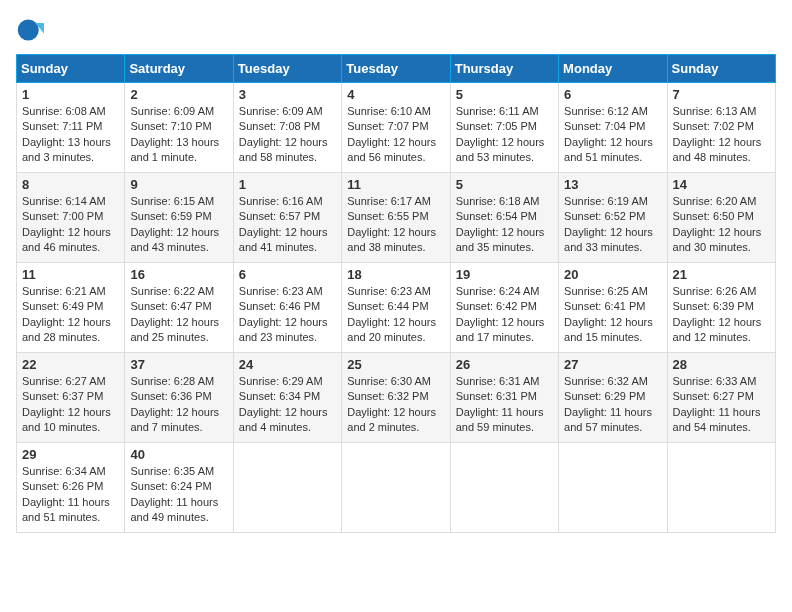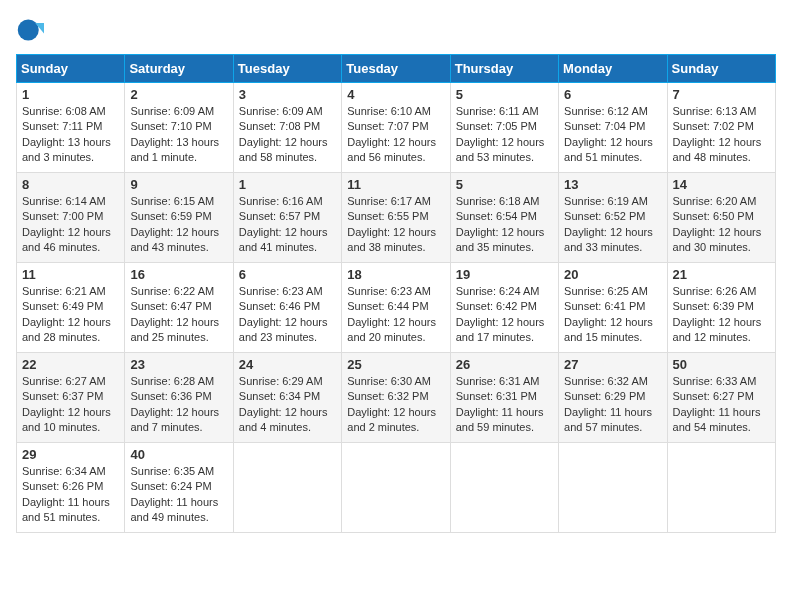--- a/index.html
+++ b/index.html
@@ -210,41 +210,41 @@
           <span class="day-num">21</span>
           <div class="day-info">Sunrise: 6:26 AM<br>Sunset: 6:39 PM<br>Daylight: 12 hours and 12 minutes.</div>
         </td>
       </tr>
       <tr>
         <td>
           <span class="day-num">22</span>
           <div class="day-info">Sunrise: 6:27 AM<br>Sunset: 6:37 PM<br>Daylight: 12 hours and 10 minutes.</div>
         </td>
         <td>
-          <span class="day-num">23</span>
+          <span class="day-num">37</span>
           <div class="day-info">Sunrise: 6:28 AM<br>Sunset: 6:36 PM<br>Daylight: 12 hours and 7 minutes.</div>
         </td>
         <td>
           <span class="day-num">24</span>
           <div class="day-info">Sunrise: 6:29 AM<br>Sunset: 6:34 PM<br>Daylight: 12 hours and 4 minutes.</div>
         </td>
         <td>
           <span class="day-num">25</span>
           <div class="day-info">Sunrise: 6:30 AM<br>Sunset: 6:32 PM<br>Daylight: 12 hours and 2 minutes.</div>
         </td>
         <td>
           <span class="day-num">26</span>
           <div class="day-info">Sunrise: 6:31 AM<br>Sunset: 6:31 PM<br>Daylight: 11 hours and 59 minutes.</div>
         </td>
         <td>
           <span class="day-num">27</span>
           <div class="day-info">Sunrise: 6:32 AM<br>Sunset: 6:29 PM<br>Daylight: 11 hours and 57 minutes.</div>
         </td>
         <td>
-          <span class="day-num">50</span>
+          <span class="day-num">28</span>
           <div class="day-info">Sunrise: 6:33 AM<br>Sunset: 6:27 PM<br>Daylight: 11 hours and 54 minutes.</div>
         </td>
       </tr>
       <tr>
         <td>
           <span class="day-num">29</span>
           <div class="day-info">Sunrise: 6:34 AM<br>Sunset: 6:26 PM<br>Daylight: 11 hours and 51 minutes.</div>
         </td>
         <td>
           <span class="day-num">40</span>

